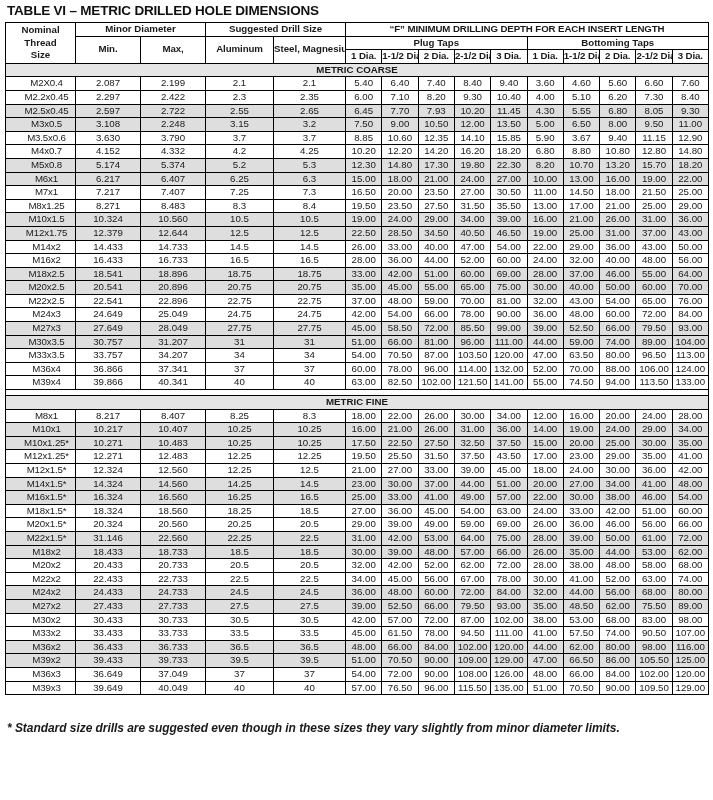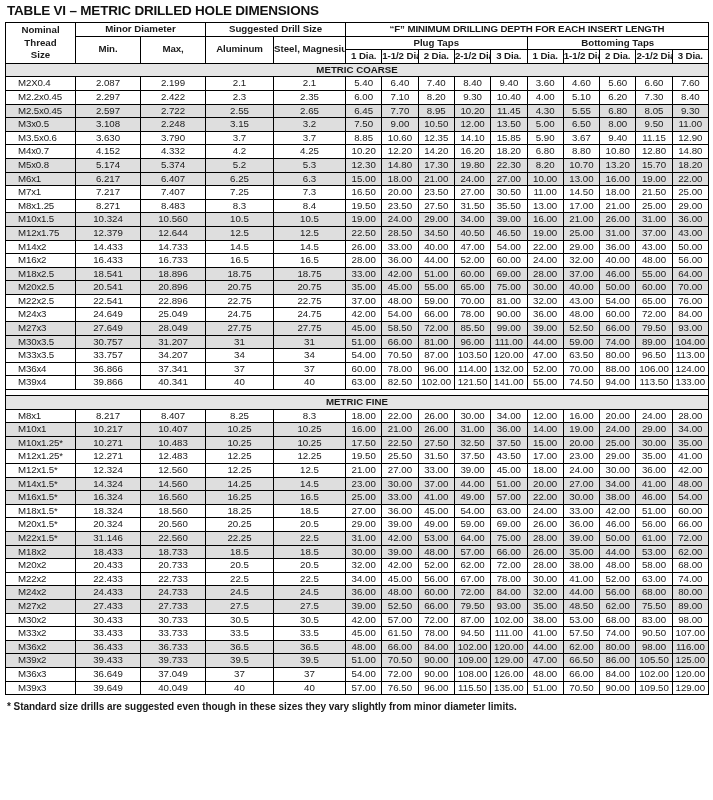--- a/index.html
+++ b/index.html
@@ -89,34 +89,36 @@
     background: #e5e5e5;
   }
   tr.spacer-row td {
     height: 5px;
     line-height: 5px;
     border-left: none;
     border-right: none;
   }
   
   tbody td.sizecell {
-    text-align: left;
+    text-align: center;
     padding-left: 12px;
     letter-spacing: -0.15px;
   }
   tr.shade td { background: #dedede; }
   tr.plain td { background: #ffffff; }
   
   .footnote {
-    font-size: 10px;
+    font-size: 12px;
+    font-style: italic;
     font-weight: bold;
     padding: 6px 2px 0 2px;
     line-height: 12px;
     color: #1a1a1a;
     letter-spacing: -0.05px;
+    margin-top: 21px;
   }
   colgroup col.c-size   { width: 70px; }
   colgroup col.c-min    { width: 65px; }
   colgroup col.c-max    { width: 65px; }
   colgroup col.c-alu    { width: 68px; }
   colgroup col.c-steel  { width: 72px; }
   colgroup col.c-dia    { width: 36.3px; }
 </style>
 </head>
 <body>
@@ -217,21 +219,21 @@
           <td>8.40</td>
         </tr>
         <tr class="shade">
           <td class="sizecell">M2.5x0.45</td>
           <td>2.597</td>
           <td>2.722</td>
           <td>2.55</td>
           <td>2.65</td>
           <td>6.45</td>
           <td>7.70</td>
-          <td>8.95</td>
+          <td>7.93</td>
           <td>10.20</td>
           <td>11.45</td>
           <td>4.30</td>
           <td>5.55</td>
           <td>6.80</td>
           <td>8.05</td>
           <td>9.30</td>
         </tr>
         <tr class="shade">
           <td class="sizecell">M3x0.5</td>

